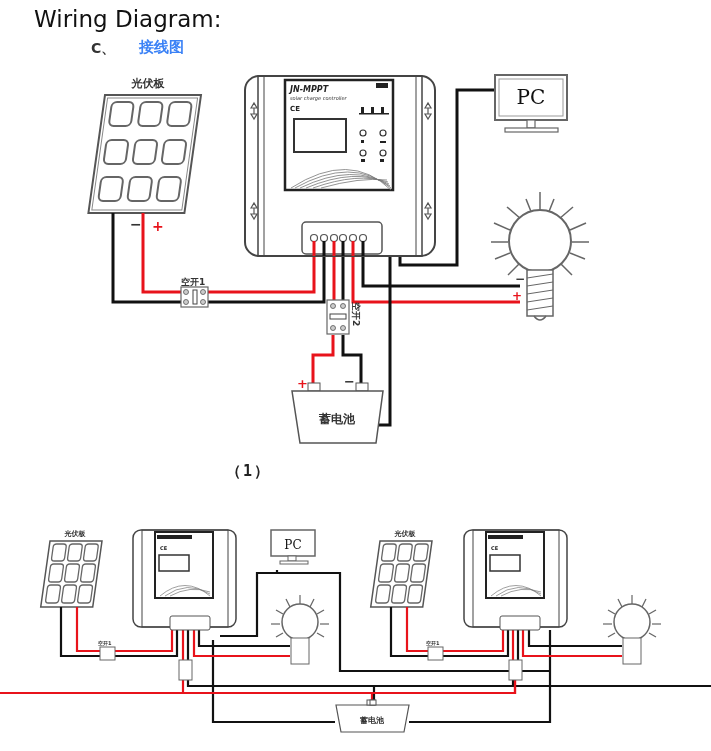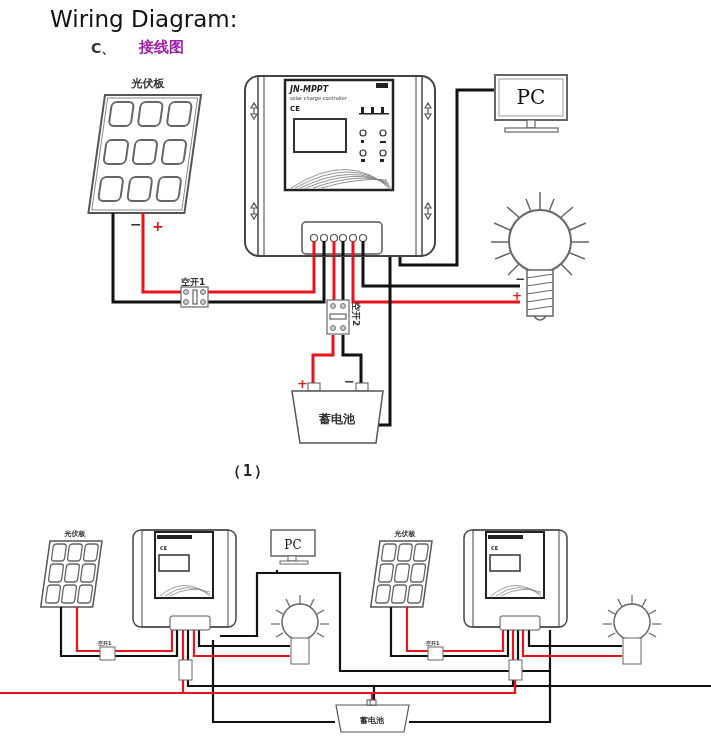--- a/index.html
+++ b/index.html
@@ -1,19 +1,19 @@
 <!DOCTYPE html>
 <html><head>
 <meta charset="utf-8">
 <style>
   html, body { margin:0; padding:0; background:#ffffff; }
   body { width:711px; height:751px; position:relative; overflow:hidden; font-family:"DejaVu Sans", sans-serif; }
-  .title { position:absolute; left:50px; top:6px; font-size:23px; color:#111; font-family:"DejaVu Sans", sans-serif; }
+  .title { position:absolute; left:34px; top:6px; font-size:23px; color:#111; font-family:"DejaVu Sans", sans-serif; }
   .subtitle-a { position:absolute; left:91px; top:40px; font-size:14px; font-weight:bold; color:#333; }
-  .subtitle-b { position:absolute; left:139px; top:38px; font-size:15px; font-weight:bold; color:#a21caf; }
+  .subtitle-b { position:absolute; left:139px; top:38px; font-size:15px; font-weight:bold; color:#3b82f6; }
   .caption { position:absolute; left:226px; top:462px; font-size:15px; font-weight:bold; color:#222; letter-spacing:2px; font-family:"DejaVu Sans Mono", monospace; }
   svg { position:absolute; left:0; top:0; }
   .lbl { font-family:"DejaVu Sans", sans-serif; font-weight:bold; fill:#333; }
   .pc { font-family:"DejaVu Serif", serif; fill:#111; }
   .pm { font-family:"DejaVu Sans", sans-serif; font-weight:bold; }
 </style>
 </head>
 <body>
 
 <div class="title">Wiring Diagram:</div>

